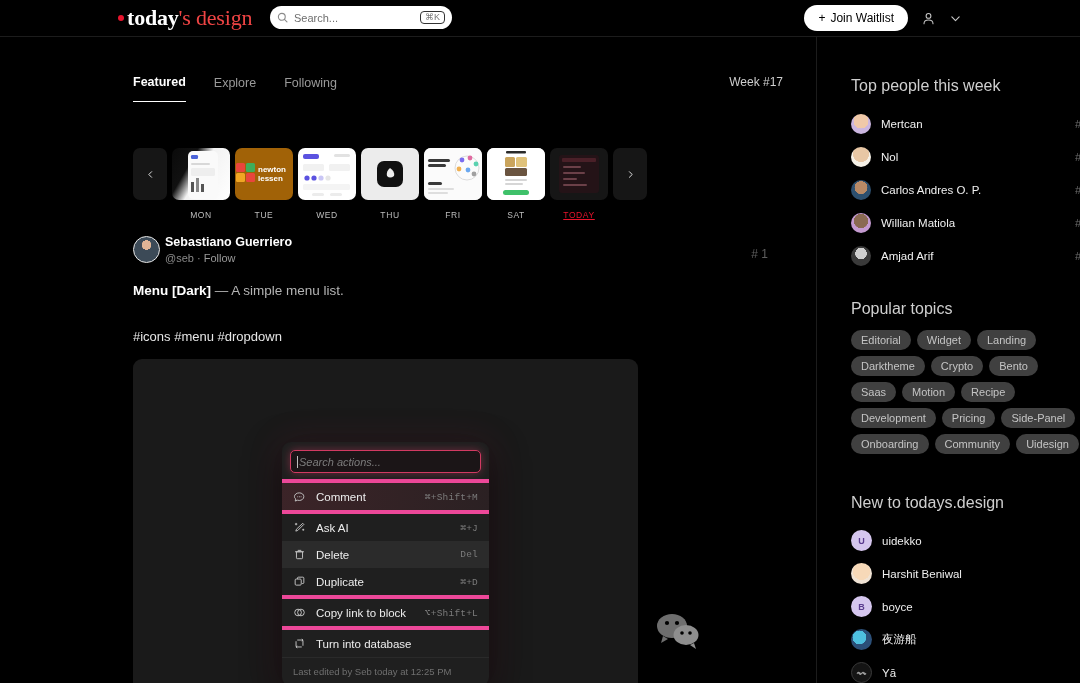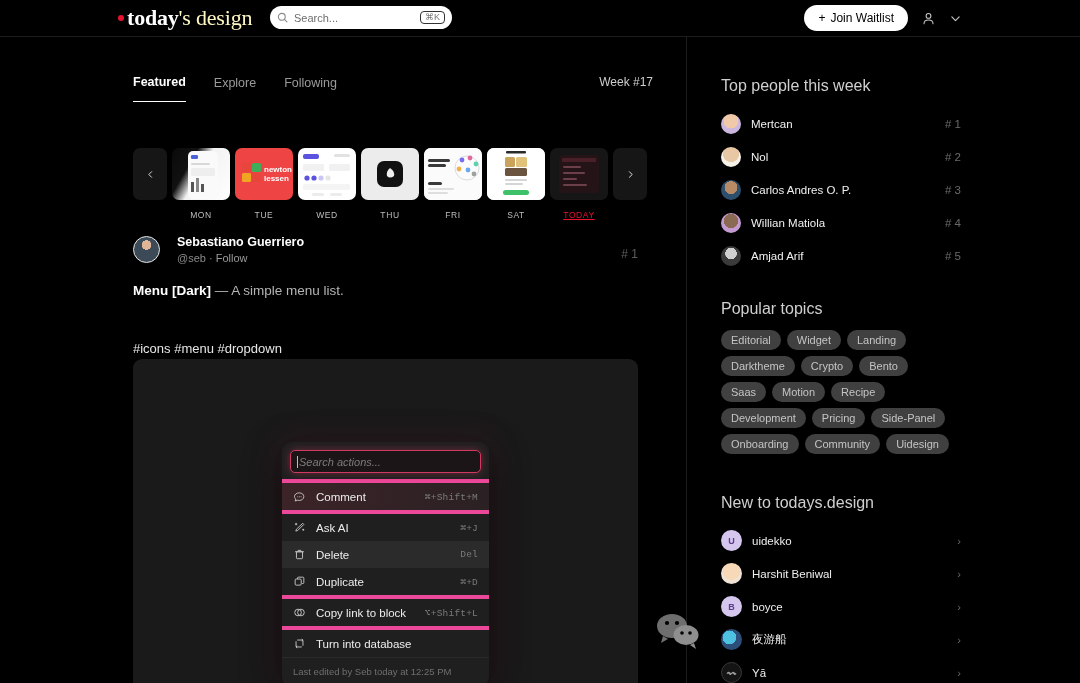--- a/index.html
+++ b/index.html
@@ -22,21 +22,21 @@
   .logo-dot {
     width: 6px; height: 6px; border-radius: 50%;
     background: #e8142d; align-self: center; margin-right: 3px;
   }
   .logo-today {
     font-family: "Liberation Serif", serif;
     font-weight: bold; font-size: 22px; color: #fff; letter-spacing: -0.2px;
   }
   .logo-rest {
     font-family: "Liberation Serif", serif;
-    font-size: 22px; color: #fef9c3; letter-spacing: -0.2px;
+    font-size: 22px; color: #ef4444; letter-spacing: -0.2px;
   }
   .searchbar {
     position: absolute; left: 270px; top: 6px;
     width: 182px; height: 23px; border-radius: 12px;
     background: #ffffff;
     display: flex; align-items: center; padding: 0 7px; gap: 6px;
   }
   .searchbar .ph { font-size: 11px; color: #6e6e6e; flex: 1; }
   .kbd-hint {
     font-size: 9px; color: #7a7a7a; border: 1px solid #333;
@@ -50,21 +50,21 @@
     background: #fff; color: #000; border: none; cursor: pointer;
     border-radius: 14px; height: 26px; padding: 0 14px;
     font-size: 12px; font-family: "Liberation Sans", sans-serif;
     display: flex; align-items: center; gap: 5px; font-weight: 400;
   }
   .icon-btn { cursor: pointer; display: flex; align-items: center; color: #c8c8c8; }
 
   
   .body-wrap { display: flex; height: 646px; }
   .feed {
-    width: 687px; position: relative;
+    width: 817px; position: relative;
     border-right: 1px solid #1c1c1c;
   }
   .rail { flex: 1; position: relative; }
 
   
   .tabs {
     display: flex; align-items: center; gap: 28px;
     position: absolute; left: 133px; top: 38px;
   }
   .tab { font-size: 12.5px; color: #9a9a9a; cursor: pointer; padding-bottom: 12px; }
@@ -88,46 +88,46 @@
     overflow: hidden; position: relative;
   }
   .day-label {
     text-align: center; font-size: 8.5px; color: #bdbdbd;
     margin-top: 10px; letter-spacing: 0.6px;
   }
   .day-label.today { color: #e8142d; text-decoration: underline; }
 
   
   .tn-mon { background: linear-gradient(120deg,#0a0a0a 0%,#111 30%,#f2f2f2 48%,#fff 100%); }
-  .tn-tue { background: #ef4444; display:flex; align-items:center; justify-content:flex-end; }
+  .tn-tue { background: #a16207; display:flex; align-items:center; justify-content:flex-start; }
   .tn-wed { background: #fff; }
   .tn-thu { background: #ececec; display:flex; align-items:center; justify-content:center; }
   .tn-fri { background: #f6f6f6; }
   .tn-sat { background: #fff; }
   .tn-today { background: #161616; display:flex; align-items:center; justify-content:center; }
 
   
   .post-head {
     position: absolute; left: 133px; top: 198px;
-    display: flex; align-items: center; gap: 17px;
+    display: flex; align-items: center; gap: 5px;
   }
   .avatar-img {
     width: 27px; height: 27px; border-radius: 50%;
     background: radial-gradient(circle at 50% 32%, #e0b496 0 22%, #3c4a57 23% 100%);
     border: 1.5px solid #eaeaea; overflow: hidden; flex: none;
   }
   .author-name { font-size: 12.5px; font-weight: bold; color: #fff; line-height: 1.25; }
   .author-sub { font-size: 11px; color: #8a8a8a; line-height: 1.3; }
   .author-sub .follow { color: #9a9a9a; cursor: pointer; }
   .rank-badge { position: absolute; right: 48px; top: 210px; font-size: 12px; color: #5e5e5e; }
 
   .post-title { position: absolute; left: 133px; top: 246px; font-size: 13.5px; }
   .post-title b { color: #fff; font-weight: bold; }
   .post-title span { color: #b4b4b4; }
-  .post-tags { position: absolute; left: 133px; top: 304px; font-size: 13px; color: #e6e6e6; }
+  .post-tags { position: absolute; left: 133px; top: 292px; font-size: 13px; color: #e6e6e6; }
 
   
   .canvas {
     position: absolute; left: 133px; top: 322px;
     width: 505px; height: 360px;
     background: #1a1a1a; border-radius: 9px 9px 0 0;
   }
 
   
   .menu {

